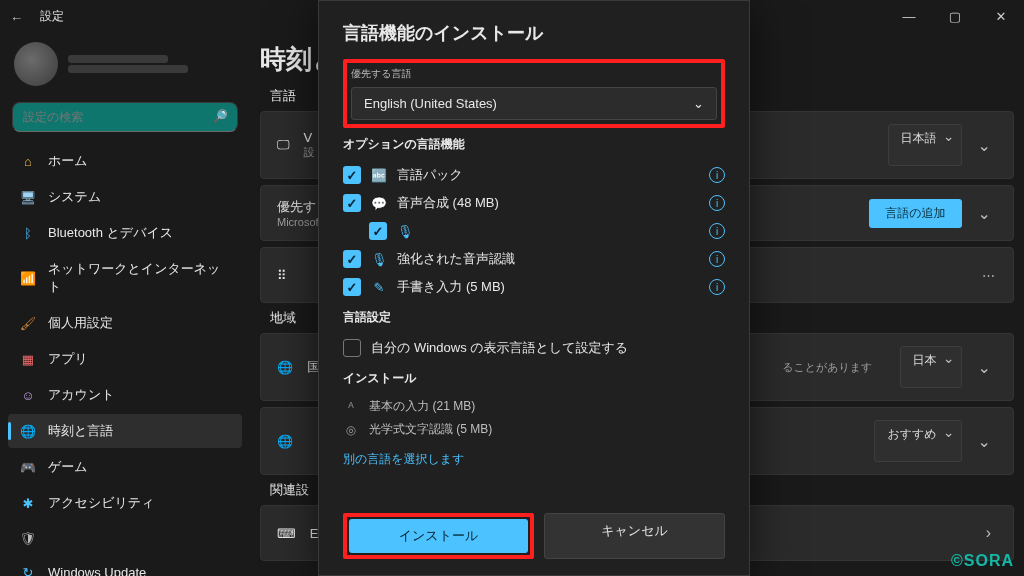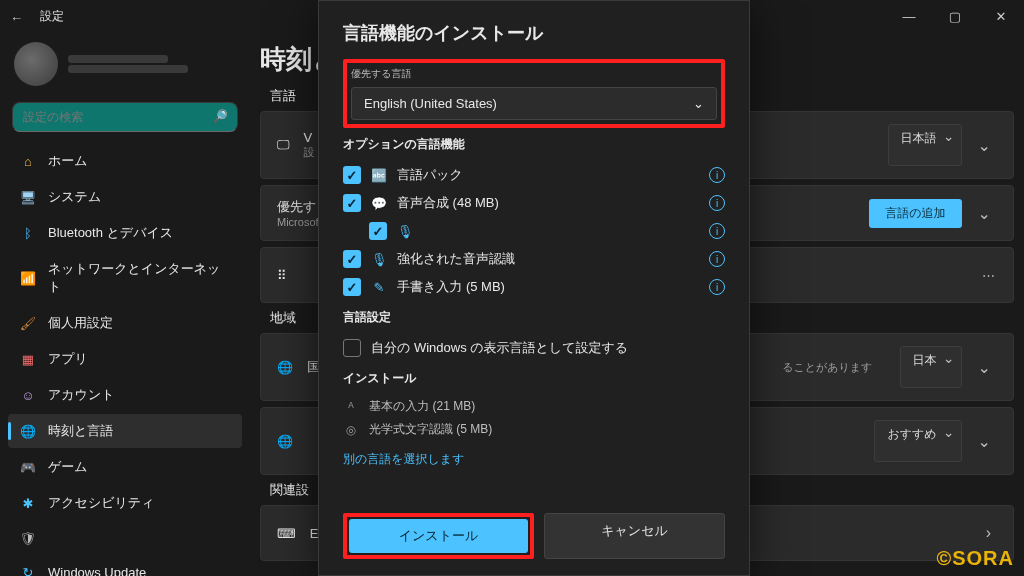--- a/index.html
+++ b/index.html
@@ -69,21 +69,21 @@
   .opt .info { margin-left:auto; color:#4cc2ff; font-size:12px; width:16px; height:16px; border:1px solid #4cc2ff; border-radius:50%; display:flex; align-items:center; justify-content:center; font-size:10px;}
   .mini-icon{ color:#4cc2ff; width:16px; display:inline-block; text-align:center;}
   .mini-icon.gray{color:#9a9a9a;}
   .req-row{ display:flex; align-items:center; gap:10px; padding:3px 0; font-size:12px; color:#bfbfbf;}
   .link { color:#4cc2ff; font-size:12px; margin-top:10px; display:inline-block;}
   .dlg-footer{ display:flex; gap:10px; margin-top:8px;}
   .btn { flex:1; padding:8px 0; border-radius:3px; font-size:13px; text-align:center;}
   .btn-primary{ background:#4cc2ff; color:#072433;}
   .btn-sec{ background:#333; color:#e0e0e0; border:1px solid #444;}
 
-  .watermark{position:absolute; bottom:6px; right:10px; font-size:20px; font-weight:bold; color:#eab308; letter-spacing:1px;}
+  .watermark{position:absolute; bottom:6px; right:10px; font-size:16px; font-weight:bold; color:#14b8a6; letter-spacing:1px;}
 </style>
 </head>
 <body>
 
 <div class="titlebar">
   <span class="back-arrow">←</span>
   <span class="titlebar-label">設定</span>
 </div>
 <div class="win-btns">
   <div class="win-btn">—</div>

